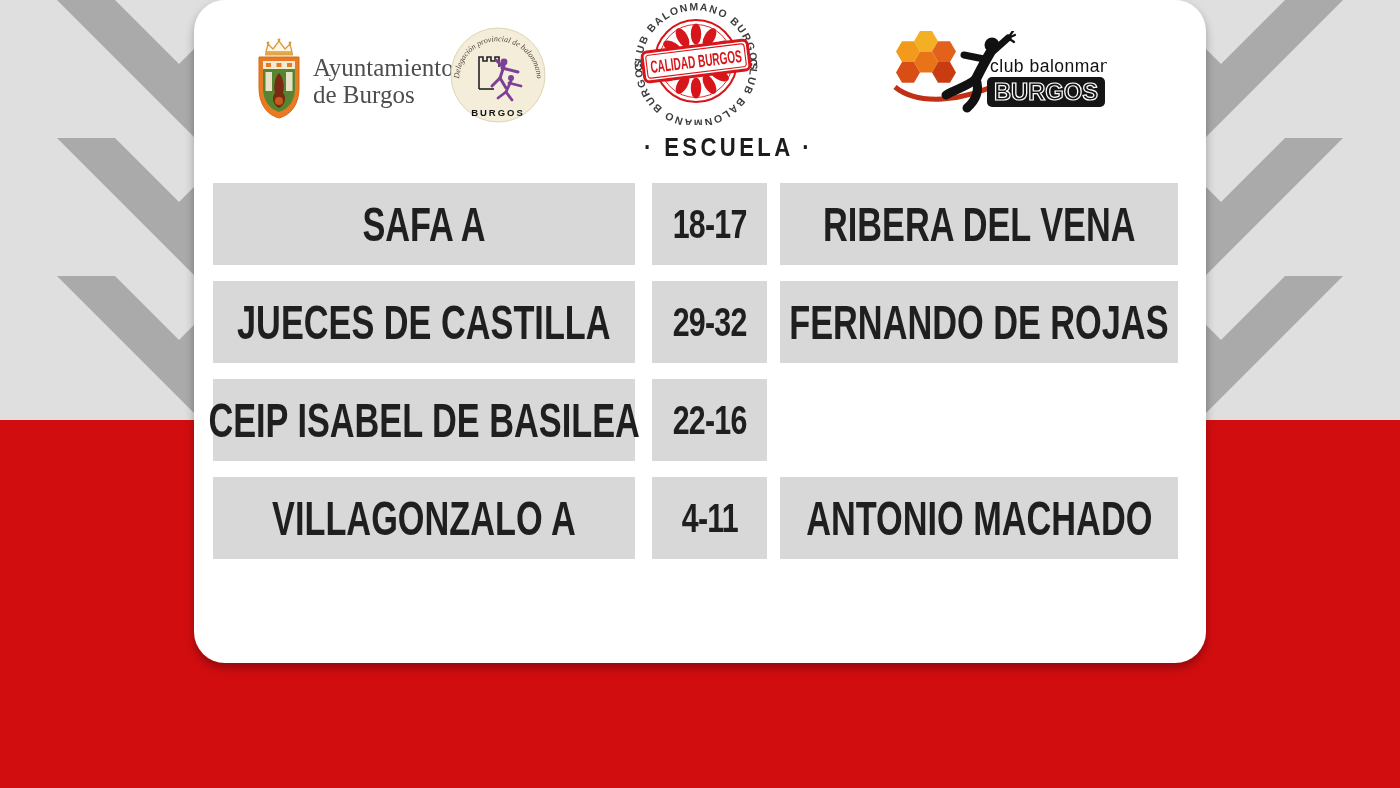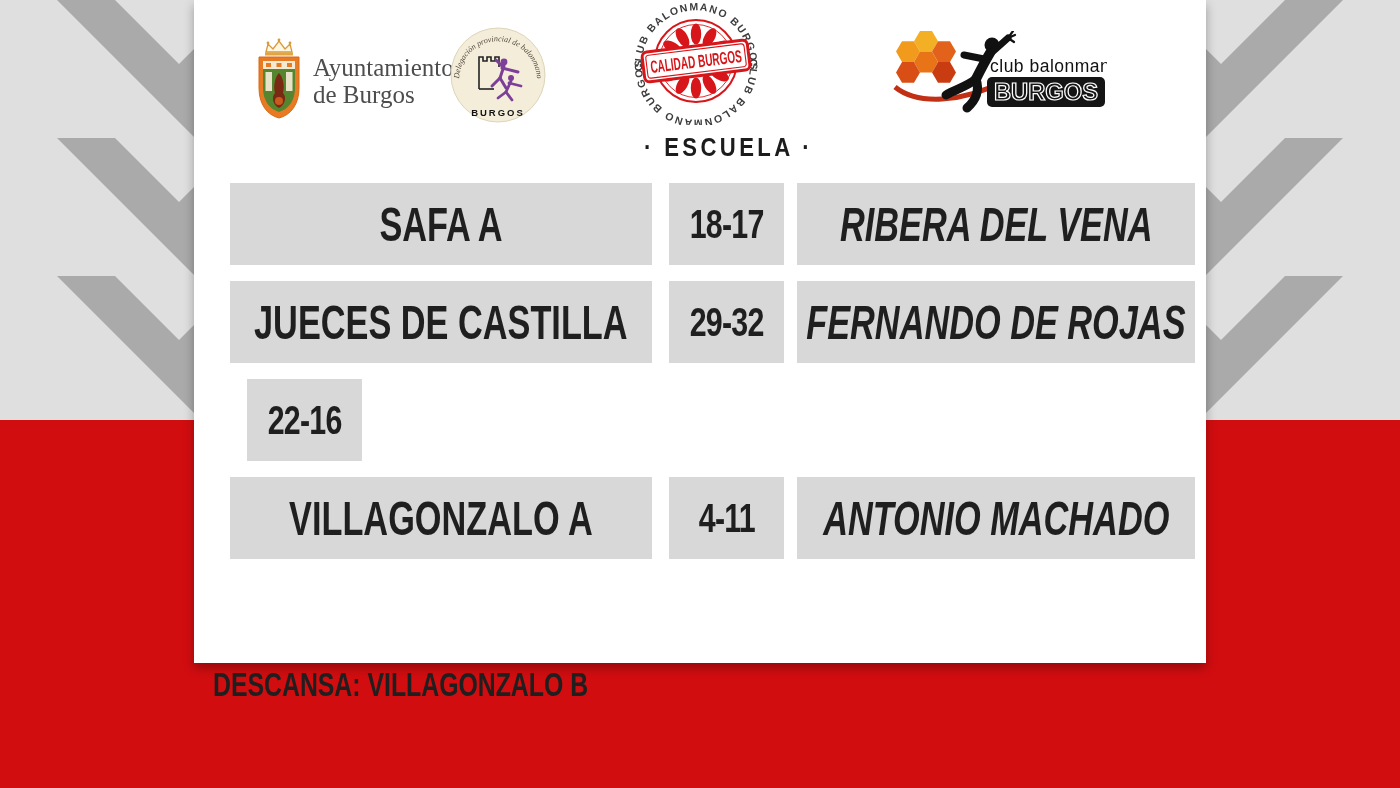--- a/index.html
+++ b/index.html
@@ -4,36 +4,36 @@
 <style>
   html,body{margin:0;padding:0;background:#555;}
   .stage{position:relative;width:1400px;height:788px;overflow:hidden;
          font-family:"Liberation Sans",sans-serif;}
   .bg-top{position:absolute;left:0;top:0;width:1400px;height:420px;background:#dfdfdf;}
   .bg-bottom{position:absolute;left:0;top:420px;width:1400px;height:368px;background:#d20d10;}
   .chev{position:absolute;top:0;width:195px;height:420px;}
   .chev-left{left:0;}
   .chev-right{right:0;transform:scaleX(-1);}
   .card{position:absolute;left:194px;top:0;width:1012px;height:663px;background:#ffffff;
-        box-shadow:0 5px 10px rgba(0,0,0,.30);}
+        box-shadow:0 5px 10px rgba(0,0,0,.30);border-radius:31px;}
   
   .logo-ayto{position:absolute;left:62px;top:36px;display:flex;align-items:center;gap:11px;}
   .ayto-text{font-family:"Liberation Serif",serif;font-size:25px;line-height:1.1;color:#4d4d4d;margin-top:6px;}
   .logo-deleg{position:absolute;left:256px;top:27px;}
   .logo-calidad{position:absolute;left:435px;top:1px;width:134px;text-align:center;}
   .escuela{display:inline-block;font-weight:700;font-size:26px;letter-spacing:4px;
            transform:scaleX(.85);white-space:nowrap;color:#1c1c1c;margin-top:3px;}
   .logo-club{position:absolute;left:698px;top:31px;}
   
-  .rows{position:absolute;left:19px;top:183px;width:965px;margin-left:17px;}
+  .rows{position:absolute;left:19px;top:183px;width:965px;}
   .row{display:flex;height:82px;margin-bottom:16px;}
   .cell{background:#d8d8d8;display:flex;align-items:center;justify-content:center;}
   .cell-home{width:422px;}
   .cell-score{width:115px;margin-left:17px;margin-right:13px;justify-content:center;}
-  .cell-away{width:398px;font-style:italic;}
+  .cell-away{width:398px;}
   .cnd{display:inline-block;font-weight:700;white-space:nowrap;color:#1f1f1f;}
   .team{font-size:49px;transform:scaleX(.70);}
   .scoretext{font-size:40px;transform:scaleX(.76);letter-spacing:-1px;}
   .rest-note{position:absolute;left:19px;top:667px;line-height:1;}
   .rest{font-size:34px;transform:scaleX(.73);transform-origin:left center;}
   svg text{font-family:"Liberation Sans",sans-serif;}
   .arc-serif{font-family:"Liberation Serif",serif;font-style:italic;}
 </style>
 </head>
 <body>
@@ -211,38 +211,38 @@
           </div>
         <div class="cell cell-score">
           <span class="cnd scoretext">29-32</span>
           </div>
         <div class="cell cell-away">
           <span class="cnd team">FERNANDO DE ROJAS</span>
           </div>
       </div>
 
       <div class="row">
+        <div class="cell cell-home">
+          <span class="cnd team">CEIP ISABEL DE BASILEA</span>
+          </div>
         <div class="cell cell-score">
           <span class="cnd scoretext">22-16</span>
           </div>
       </div>
 
 
       <div class="row">
         <div class="cell cell-home">
           <span class="cnd team">VILLAGONZALO A</span>
           </div>
         <div class="cell cell-score">
           <span class="cnd scoretext">4-11</span>
           </div>
         <div class="cell cell-away">
           <span class="cnd team">ANTONIO MACHADO</span>
           </div>
       </div>
 
     </div>
 
-    <div class="rest-note">
-      <span class="cnd rest">DESCANSA: VILLAGONZALO B</span>
-    </div>
 
   </div>
 </div>
 
 </body></html>

